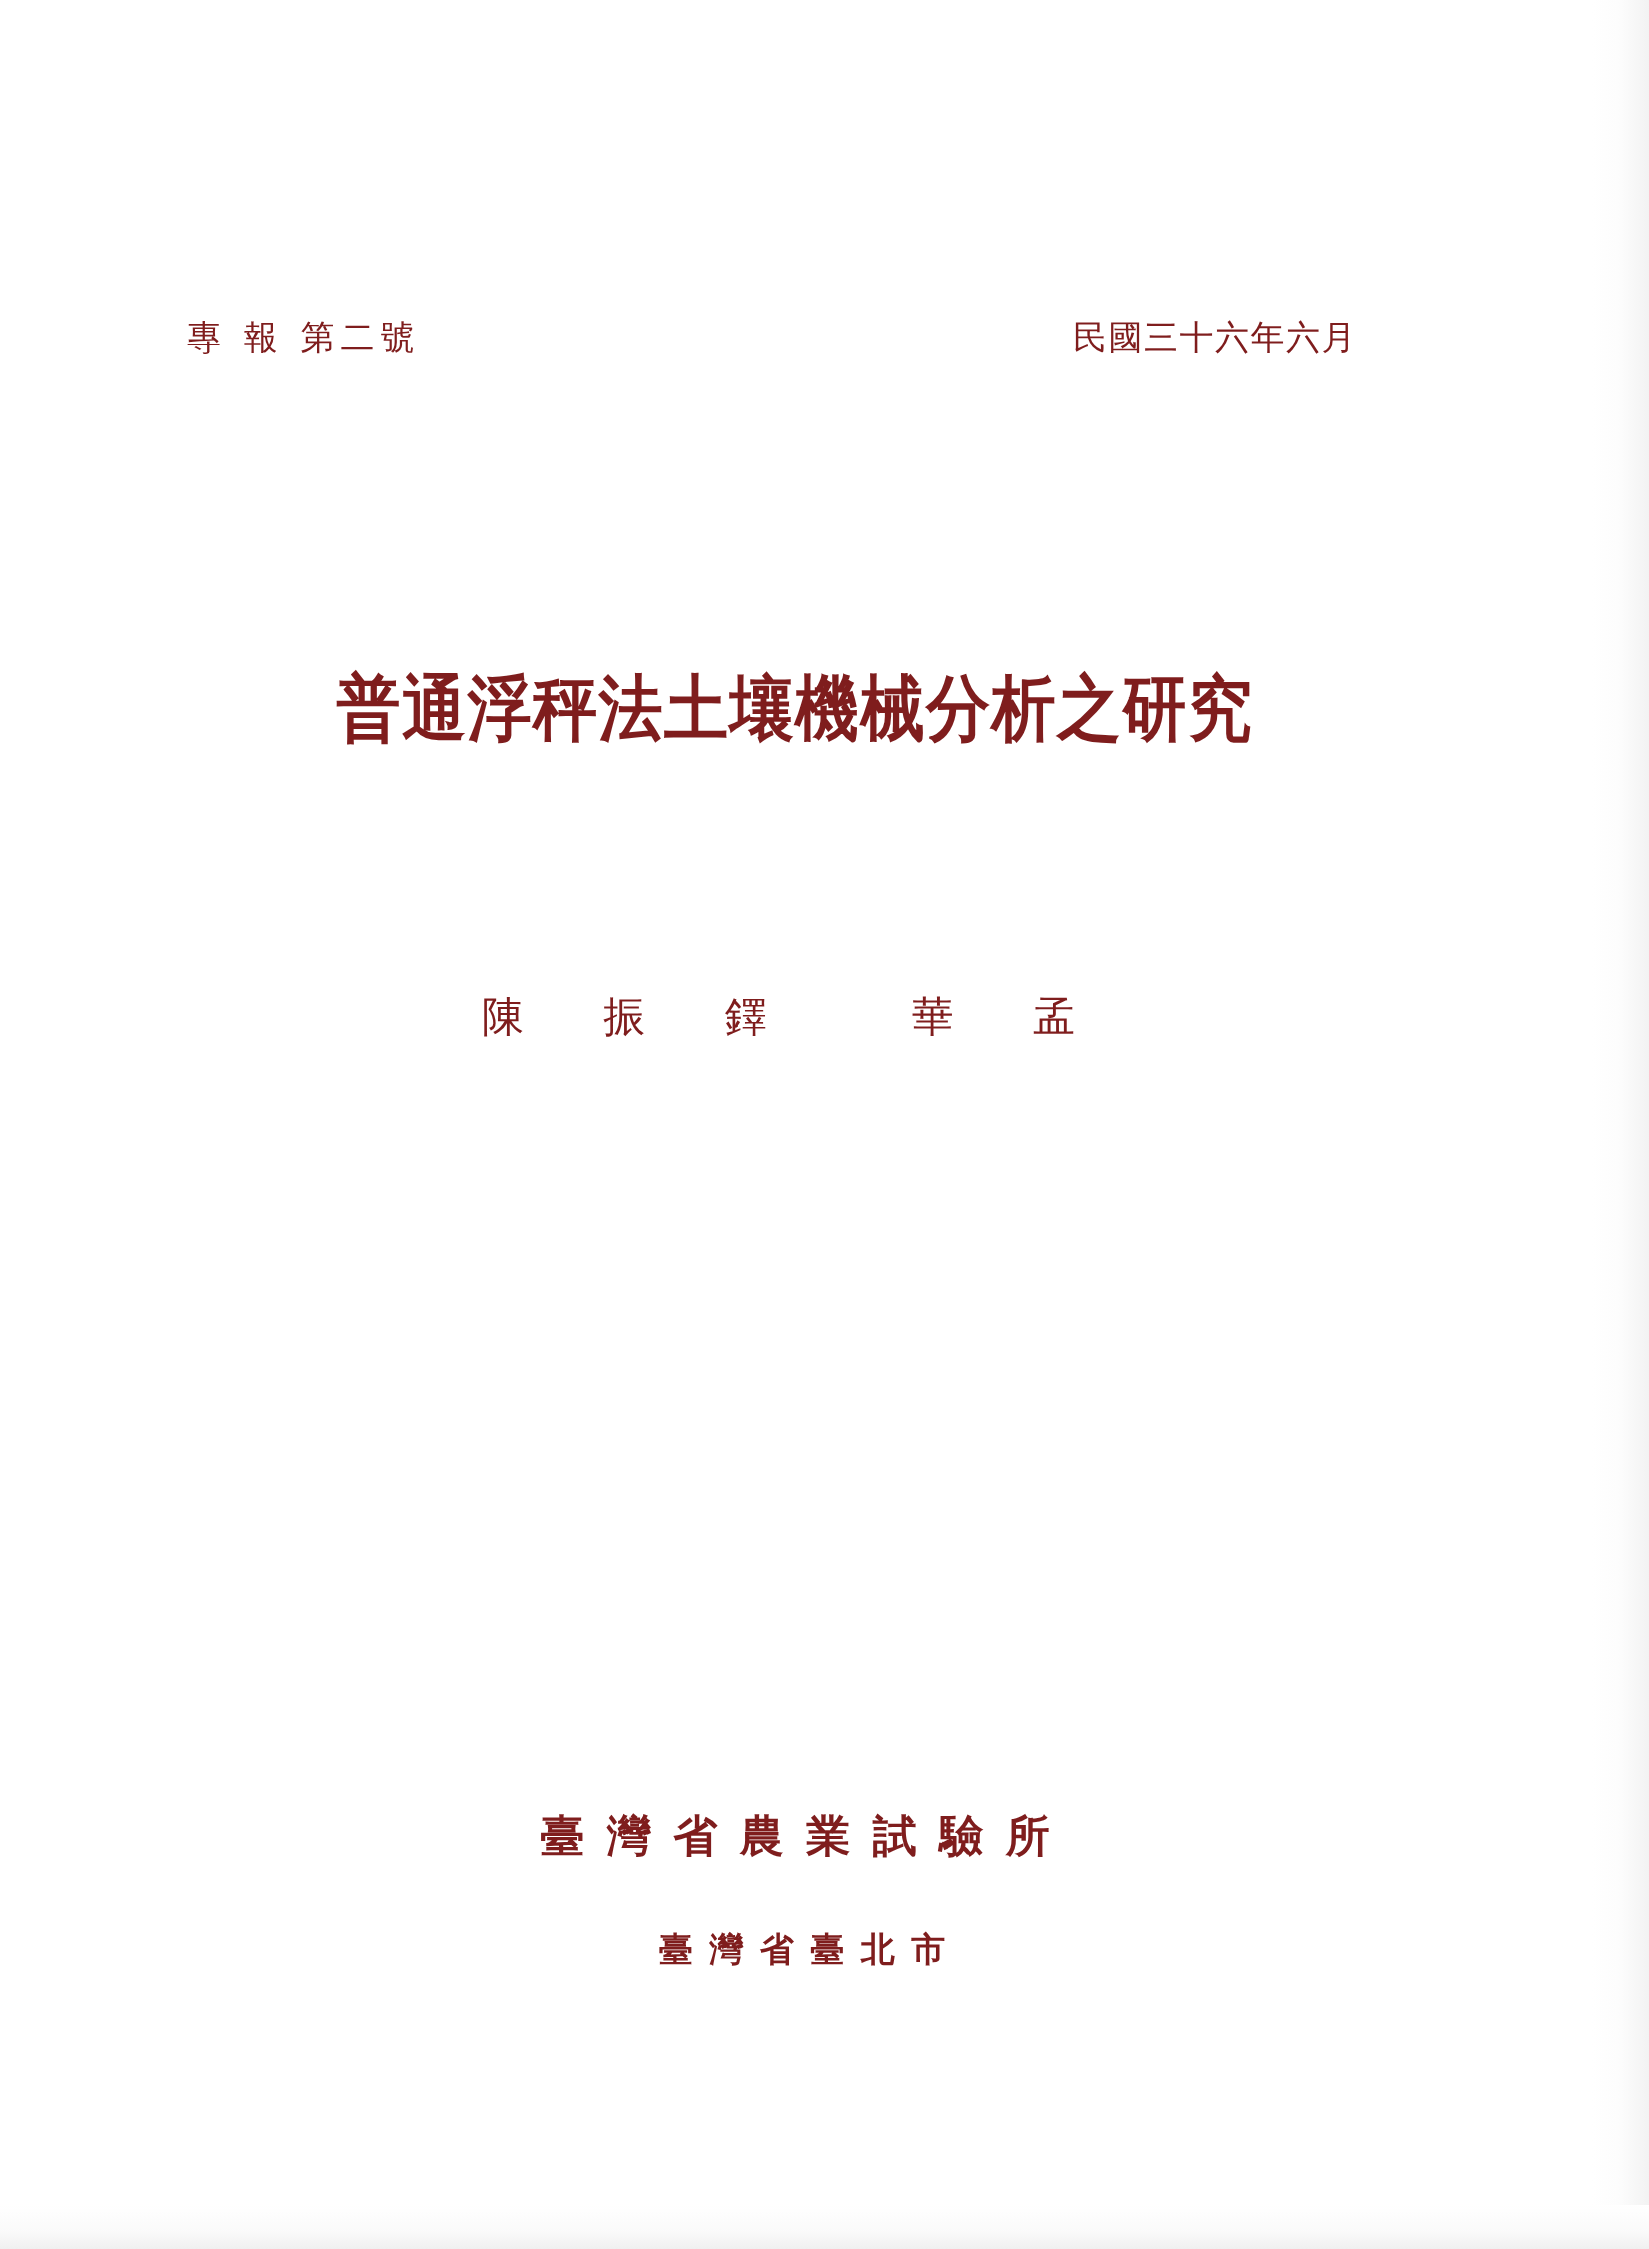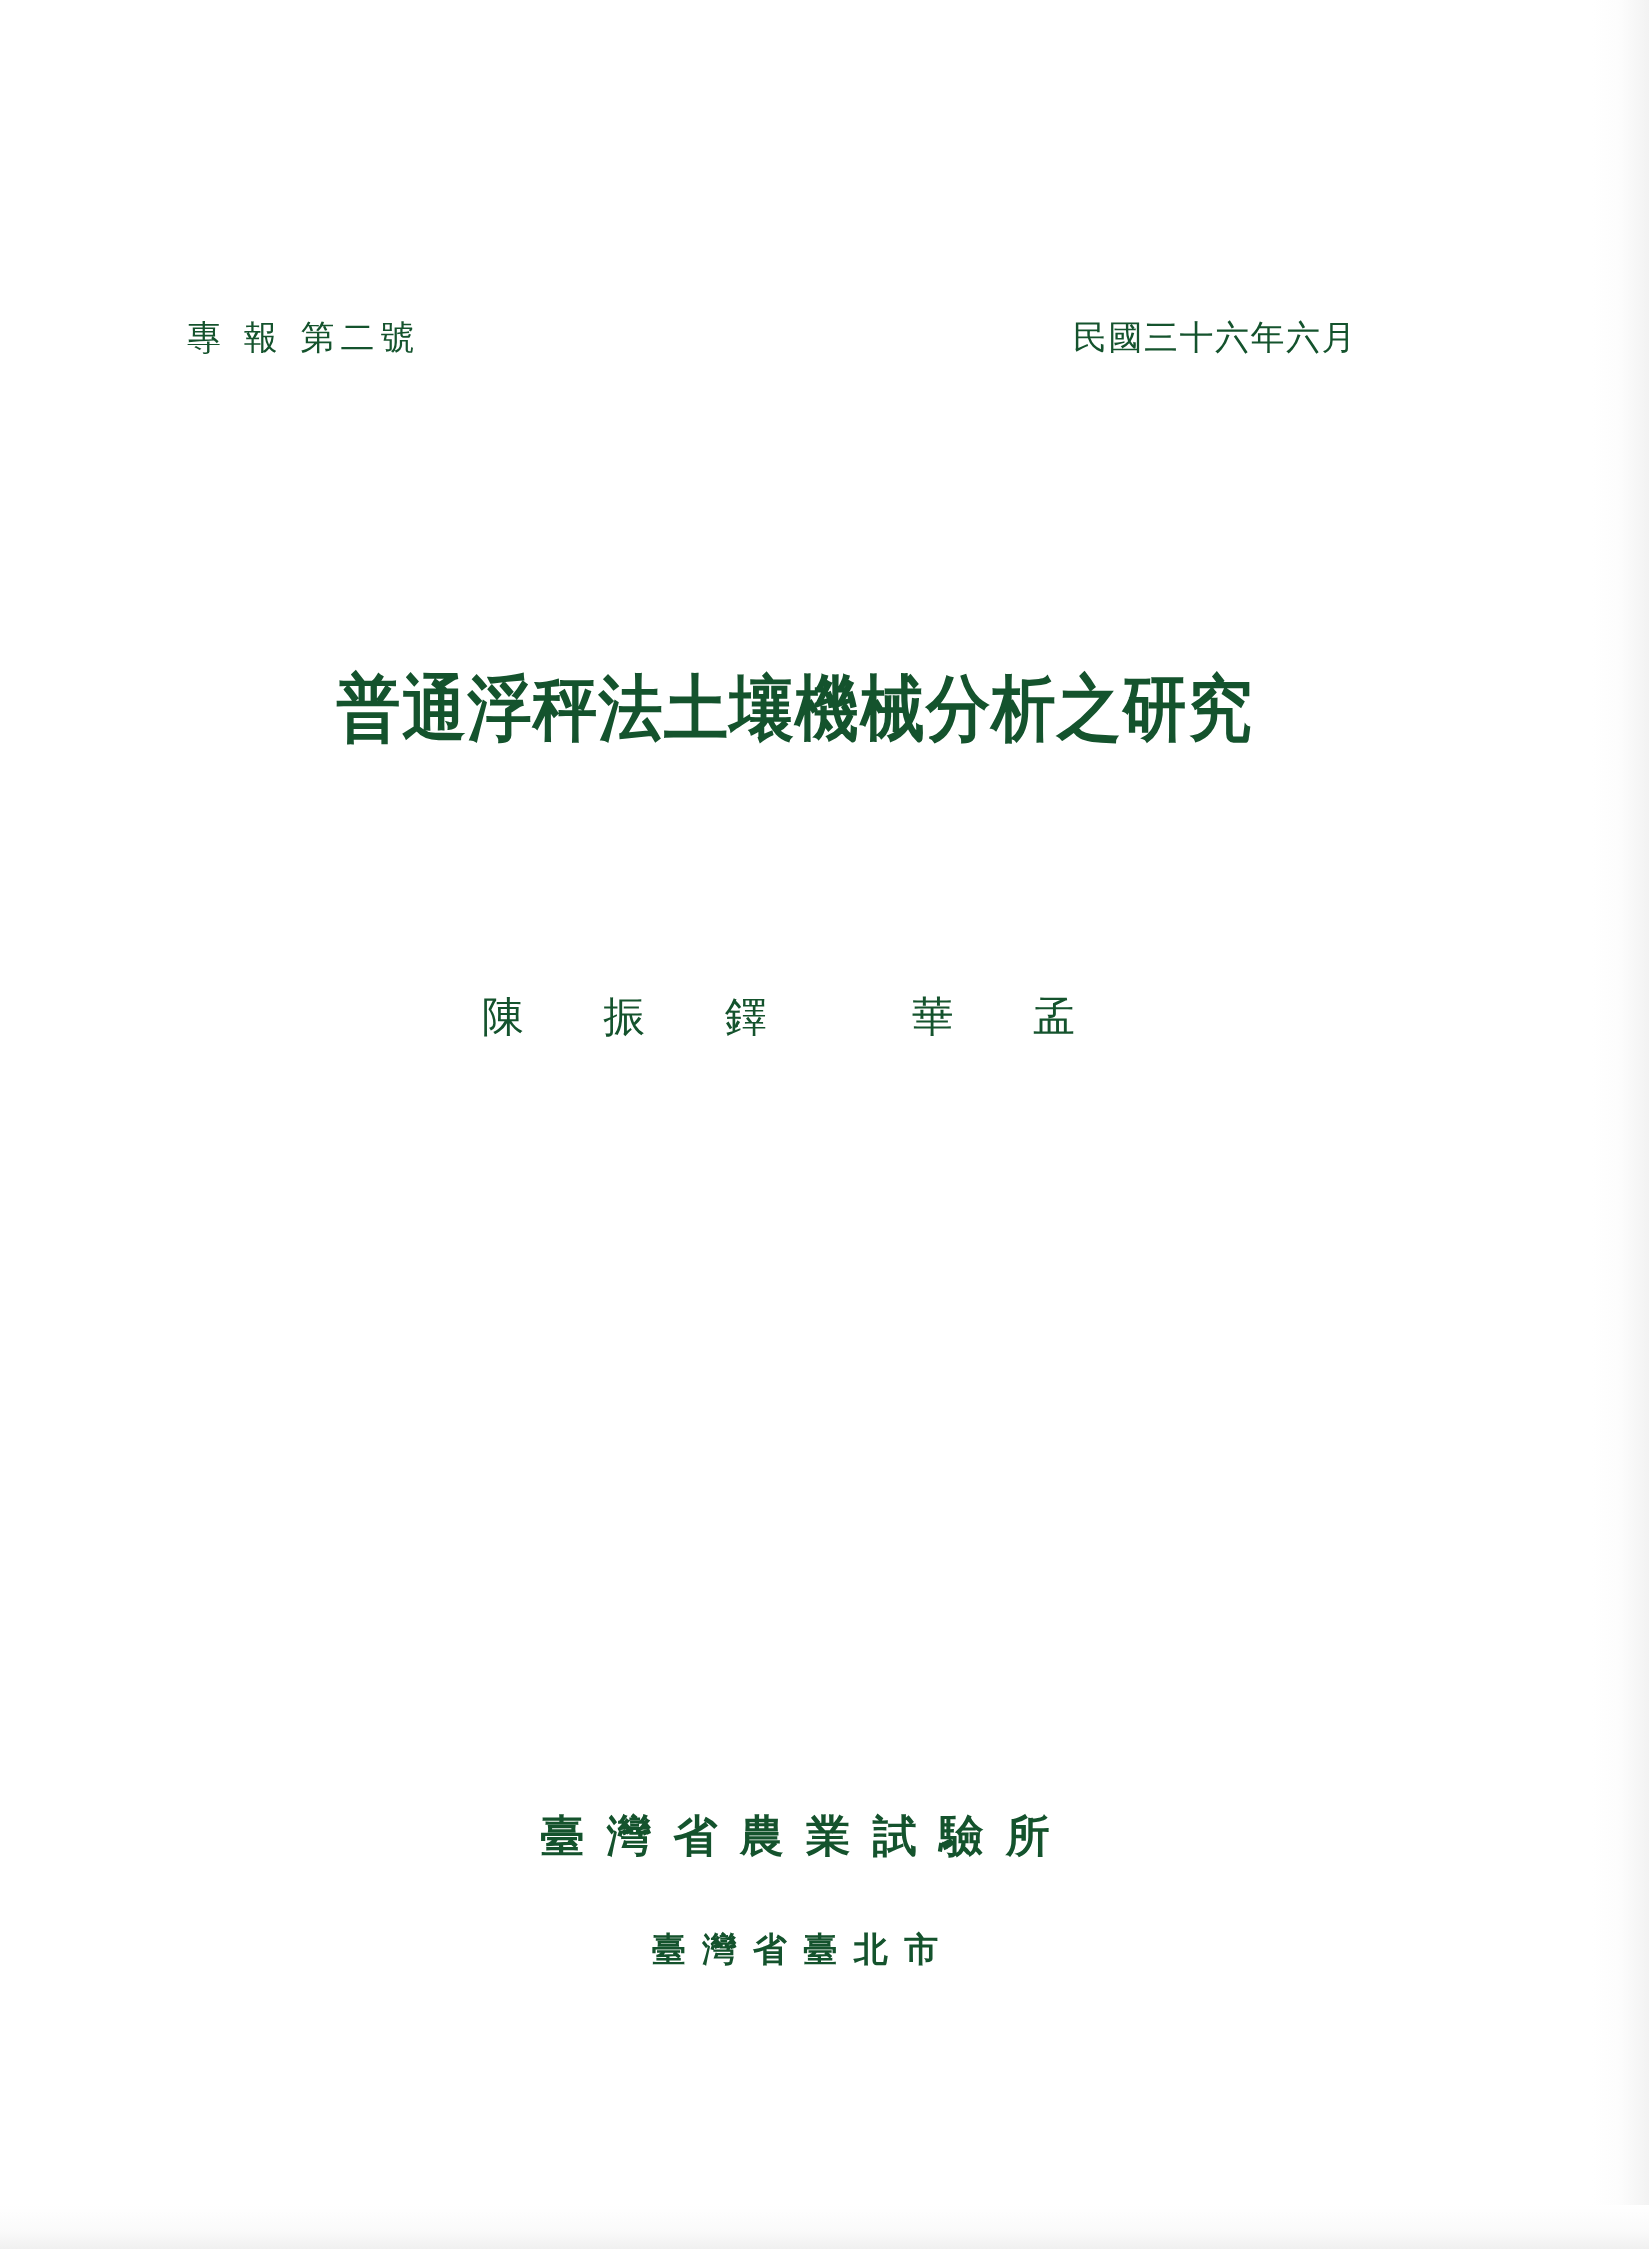--- a/index.html
+++ b/index.html
@@ -7,21 +7,21 @@
     padding: 0;
     background: #ffffff;
   }
   .page {
     position: relative;
     width: 1650px;
     height: 2250px;
     background: #ffffff;
     overflow: hidden;
     font-family: "DejaVu Serif", serif;
-    color: #14532d;
+    color: #7f1d1d;
   }
   
   .scan-edge-right {
     position: absolute;
     top: 0;
     right: 0;
     width: 58px;
     height: 2250px;
     background: linear-gradient(to right, #ffffff 0%, #fdfdfd 45%, #f2f2f2 100%);
   }
@@ -110,21 +110,21 @@
     text-align: center;
     font-size: 44px;
     font-weight: bold;
     letter-spacing: 22.5px;
     text-indent: 22.5px;
     font-family: "DejaVu Sans", sans-serif;
   }
   .place {
     position: absolute;
     top: 1927px;
-    left: 0;
+    left: 7px;
     width: 1590px;
     text-align: center;
     font-size: 34px;
     font-weight: bold;
     letter-spacing: 16.5px;
     text-indent: 16.5px;
     font-family: "DejaVu Sans", sans-serif;
   }
 </style>
 </head>

